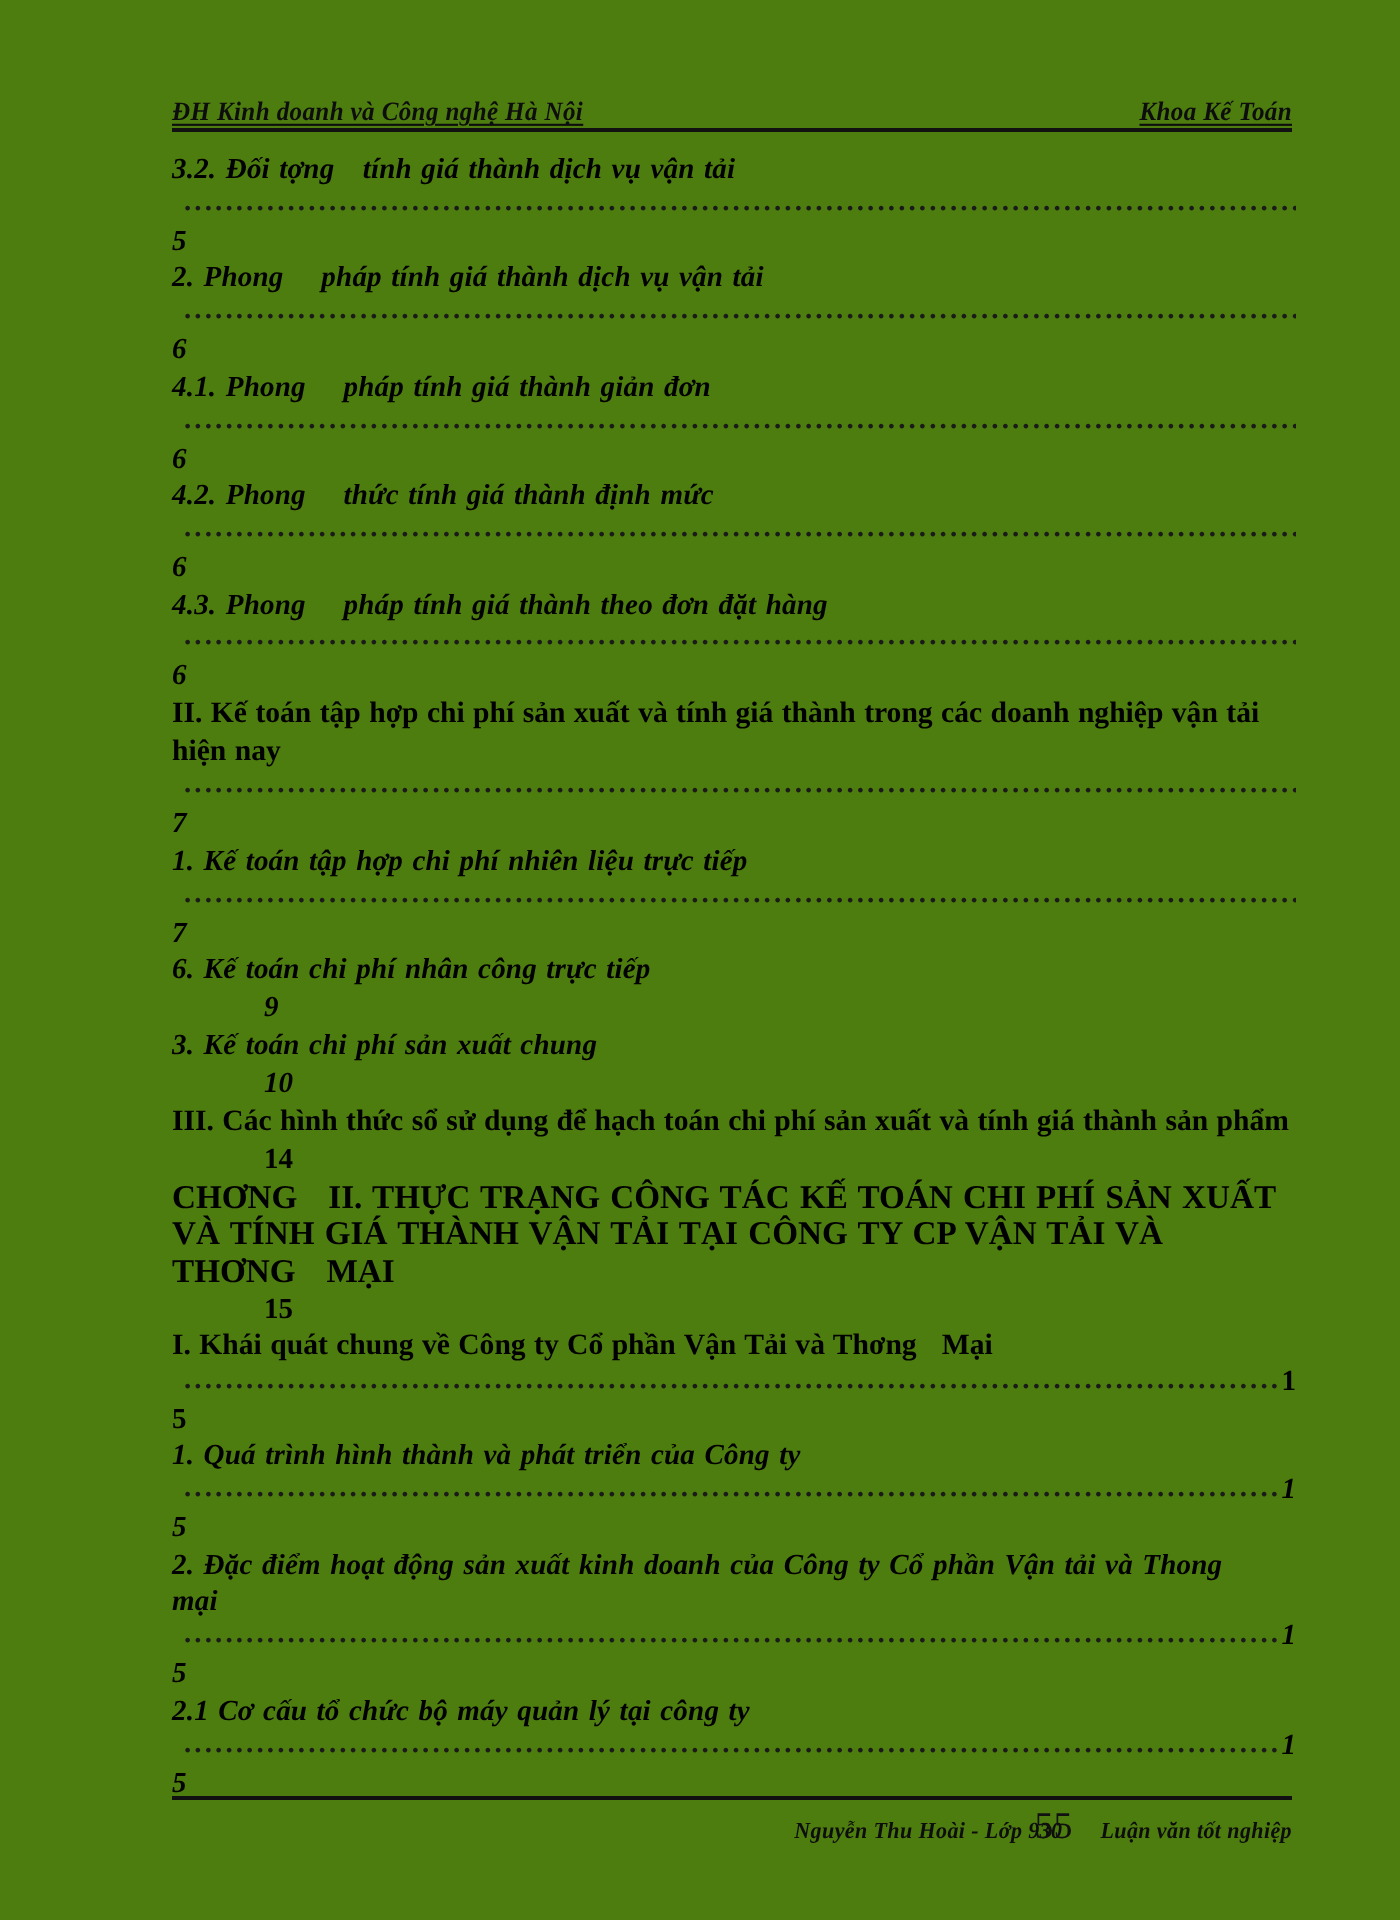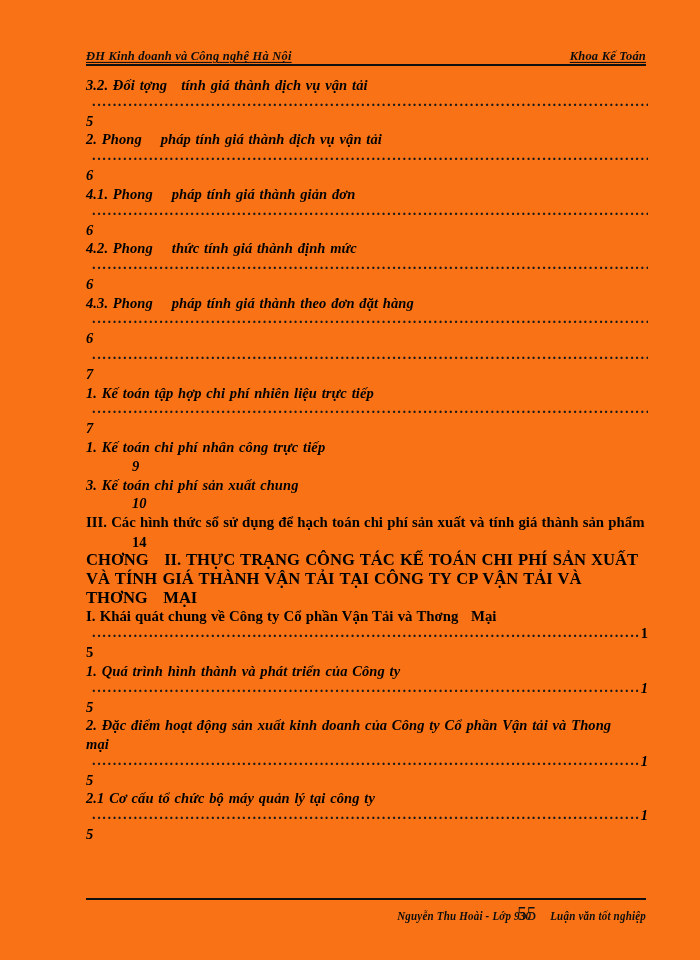--- a/index.html
+++ b/index.html
@@ -13,21 +13,21 @@
     overflow: hidden;
     font-family: "Liberation Serif", "DejaVu Serif", serif;
     color: #000000;
   }
 
   .page {
     position: relative;
     width: 700px;
     height: 960px;
     box-sizing: border-box;
-    background: #f97316;
+    background: #4d7c0f;
     text-decoration: underline;
   }
 
   
   .page-header {
     position: absolute;
     left: 86px;
     top: 40px;
     width: 560px;
     height: 24px;
@@ -220,48 +220,50 @@
       </div>
       <div class="entry">
         <span class="ttl">4.3. Phong    pháp tính giá thành theo đơn đặt hàng</span>
         <div class="leader">
           <span class="dots">................................................................................................................................................................................................................................................................................................................................................................................................................</span>
           <span class="tail"></span>
         </div>
         <span class="pnum-wrap">6</span>
       </div>
       <div class="entry">
+        <span class="ttl upright">II. Kế toán tập hợp chi phí sản xuất và tính giá thành trong các doanh nghiệp vận tải hiện nay</span>
         <div class="leader">
           <span class="dots">................................................................................................................................................................................................................................................................................................................................................................................................................</span>
           <span class="tail"></span>
         </div>
         <span class="pnum-wrap">7</span>
       </div>
       <div class="entry">
         <span class="ttl">1. Kế toán tập hợp chi phí nhiên liệu trực tiếp</span>
         <div class="leader">
           <span class="dots">................................................................................................................................................................................................................................................................................................................................................................................................................</span>
           <span class="tail"></span>
         </div>
         <span class="pnum-wrap">7</span>
       </div>
       <div class="entry">
-        <span class="ttl">1. Kế toán chi phí nhân công trực tiếp</span>
+        <span class="ttl">6. Kế toán chi phí nhân công trực tiếp</span>
         <span class="pnum-indent">9</span>
       </div>
       <div class="entry">
         <span class="ttl">3. Kế toán chi phí sản xuất chung</span>
         <span class="pnum-indent">10</span>
       </div>
       <div class="entry">
         <span class="ttl upright">III. Các hình thức sổ sử dụng để hạch toán chi phí sản xuất và tính giá thành sản phẩm</span>
         <span class="pnum-indent upright">14</span>
       </div>
       <div class="entry">
         <span class="ttl caps">CHƠNG   II. THỰC TRẠNG CÔNG TÁC KẾ TOÁN CHI PHÍ SẢN XUẤT VÀ TÍNH GIÁ THÀNH VẬN TẢI TẠI CÔNG TY CP VẬN TẢI VÀ THƠNG   MẠI</span>
+        <span class="pnum-indent upright">15</span>
       </div>
       <div class="entry">
         <span class="ttl upright">I. Khái quát chung về Công ty Cổ phần Vận Tải và Thơng   Mại</span>
         <div class="leader">
           <span class="dots">................................................................................................................................................................................................................................................................................................................................................................................................................</span>
           <span class="tail upright">1</span>
         </div>
         <span class="pnum-wrap upright">5</span>
       </div>
       <div class="entry">

